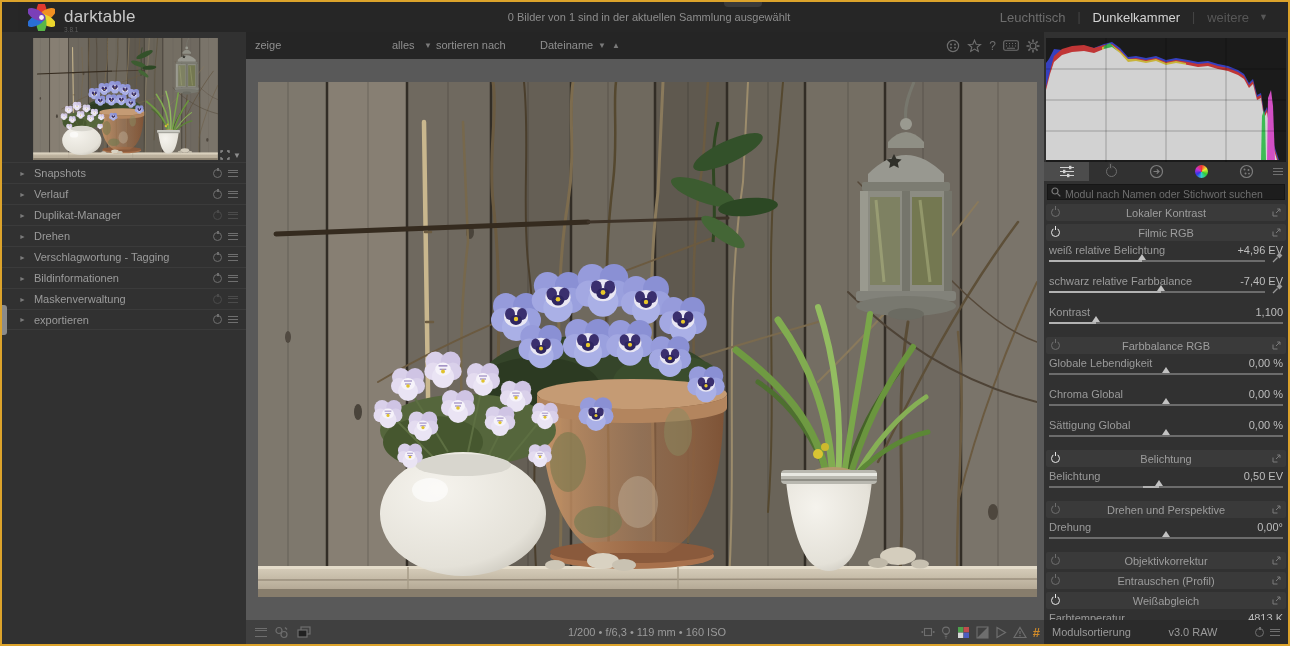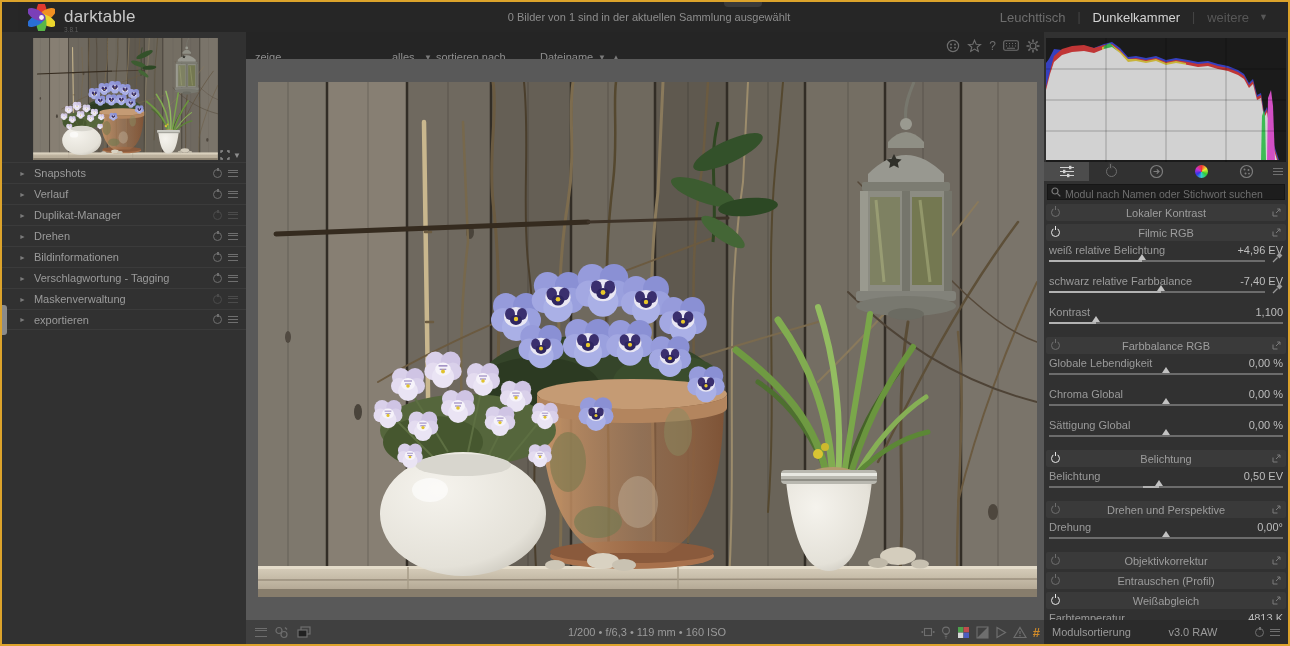--- a/index.html
+++ b/index.html
@@ -36,21 +36,21 @@
   .row-icons.dim{color:#4b4b4b;}
   .ic-reset{width:9px;height:9px;border:1px solid currentColor;border-radius:50%;position:relative;}
   .ic-reset::after{content:"";position:absolute;left:3px;top:-2px;width:1.5px;height:3px;background:currentColor;}
   .ic-menu{width:10px;height:7px;border-top:1.4px solid currentColor;border-bottom:1.4px solid currentColor;position:relative;}
   .ic-menu::after{content:"";position:absolute;left:0;top:1.6px;width:100%;height:1.4px;background:currentColor;}
   .edge-handle{position:absolute;left:0;top:273px;width:5px;height:30px;background:#8a8a8a;border-radius:0 3px 3px 0;}
 
   
   .center{position:absolute;left:244px;top:30px;width:802px;bottom:0;background:#585858;}
   .ctoolbar{position:absolute;left:0;top:0;right:0;height:27px;background:#252525;font-size:11px;color:#8f8f8f;}
-  .ct-item{position:absolute;top:12px;height:27px;line-height:27px;}
+  .ct-item{position:absolute;top:0;height:27px;line-height:27px;}
   .caret{font-size:8px;color:#7a7a7a;}
   .ct-icons{position:absolute;right:8px;top:0;height:27px;display:flex;align-items:center;gap:7px;color:#6e6e6e;}
   .viewport{position:absolute;left:0;top:27px;right:0;bottom:24px;background:#595959;}
   .photo{position:absolute;left:12px;top:23px;width:779px;height:515px;display:block;background:#4b463e;}
   .cstatus{position:absolute;left:0;bottom:0;right:0;height:24px;background:#404040;}
   .cs-left{position:absolute;left:9px;top:0;height:24px;display:flex;align-items:center;gap:8px;color:#6e6e6e;}
   .exif{position:absolute;left:0;right:0;top:0;height:24px;line-height:24px;text-align:center;font-size:11px;color:#9a9a9a;}
   .cs-right{position:absolute;right:8px;top:0;height:24px;display:flex;align-items:center;gap:6px;color:#6e6e6e;}
   .hash{font-size:13px;font-weight:bold;}
 
@@ -372,29 +372,29 @@
       <div class="lrow">
         <span class="exp">►</span>
         <span class="lbl">Drehen</span>
         <span class="row-icons">
             <span class="ic-reset"></span>
             <span class="ic-menu"></span>
           </span>
       </div>
       <div class="lrow">
         <span class="exp">►</span>
-        <span class="lbl">Bildinformationen</span>
+        <span class="lbl">Verschlagwortung - Tagging</span>
         <span class="row-icons">
             <span class="ic-reset"></span>
             <span class="ic-menu"></span>
           </span>
       </div>
       <div class="lrow">
         <span class="exp">►</span>
-        <span class="lbl">Verschlagwortung - Tagging</span>
+        <span class="lbl">Bildinformationen</span>
         <span class="row-icons">
             <span class="ic-reset"></span>
             <span class="ic-menu"></span>
           </span>
       </div>
       <div class="lrow">
         <span class="exp">►</span>
         <span class="lbl">Maskenverwaltung</span>
         <span class="row-icons dim">
             <span class="ic-reset"></span>

